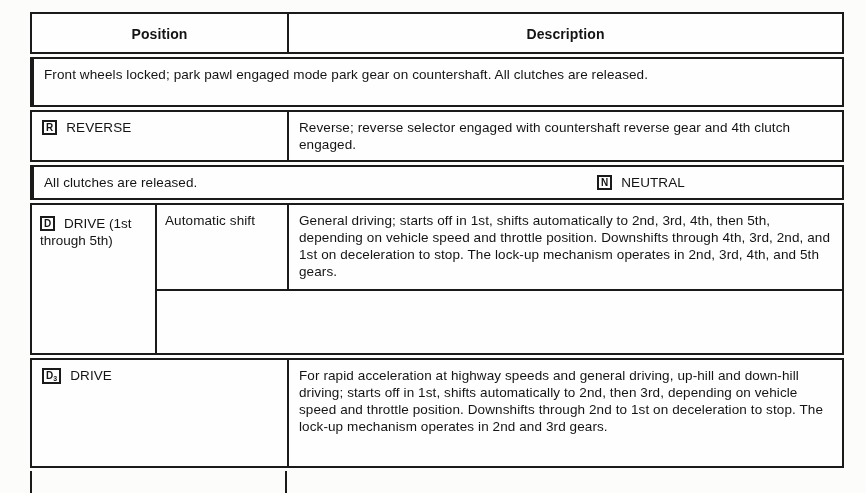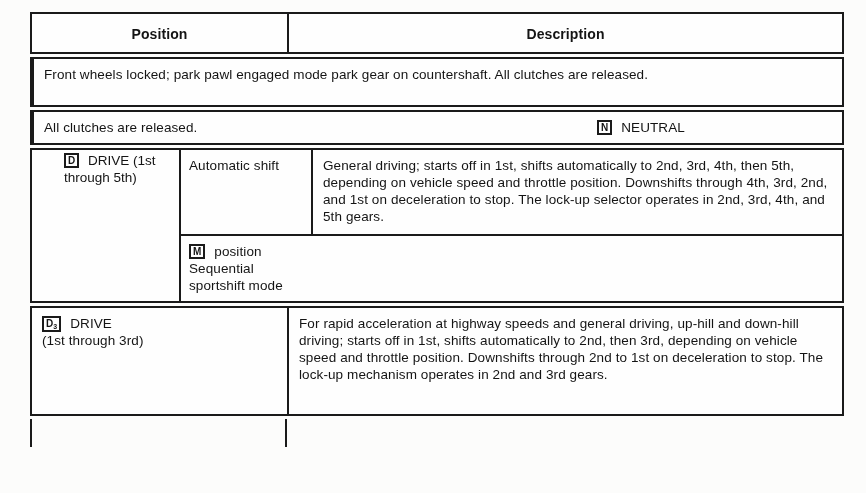--- a/index.html
+++ b/index.html
@@ -38,22 +38,22 @@
     padding-top: 12px;
   }
   .row-park    { min-height: 50px; }
   .row-reverse { min-height: 48px; }
   .row-neutral { min-height: 33px; }
   .row-drive3  { min-height: 110px; }
 
   
   .drive-outer {
     flex: 0 0 123px; width: 123px;
-    padding: 2px 8px;
-    font-size: 13.5px; line-height: 17px; margin-left: 24px;
+    padding: 10px 8px;
+    font-size: 13.5px; line-height: 17px;
   }
   .drive-inner {
     flex: 1 1 auto;
     display: flex;
     flex-direction: column;
     border-left: 2px solid #1a1a1a;
   }
   .drive-sub { display: flex; align-items: stretch; justify-content: space-between; }
   .drive-sub-1 { min-height: 84px; }
   .drive-sub-2 { min-height: 64px; border-top: 2px solid #1a1a1a; }
@@ -101,53 +101,55 @@
 
   <div class="row header-row">
     <div class="cell pos-col">Position</div>
     <div class="cell desc-col">Description</div>
   </div>
 
   <div class="row row-park">
     <div class="cell desc-col">Front wheels locked; park pawl engaged mode park gear on countershaft. All clutches are released.</div>
   </div>
 
+  <div class="row row-reverse">
+    <div class="cell pos-col">
+      <span class="badge">R</span>
+      <span>REVERSE</span>
+    </div>
+    <div class="cell desc-col">Reverse; reverse selector engaged with countershaft reverse gear and 4th clutch engaged.</div>
+  </div>
 
   <div class="row row-neutral">
     <div class="cell desc-col">All clutches are released.</div>
     <div class="cell pos-col">
       <span class="badge">N</span>
       <span>NEUTRAL</span>
     </div>
   </div>
 
   <div class="row">
     <div class="drive-outer">
       <span class="badge">D</span>
       <span>DRIVE (1st through 5th)</span>
     </div>
     <div class="drive-inner">
       <div class="drive-sub drive-sub-1">
         <div class="cell mode-col">Automatic shift</div>
-        <div class="cell desc-col">General driving; starts off in 1st, shifts automatically to 2nd, 3rd, 4th, then 5th, depending on vehicle speed and throttle position. Downshifts through 4th, 3rd, 2nd, and 1st on deceleration to stop. The lock-up selector operates in 2nd, 3rd, 4th, and 5th gears.</div>
+        <div class="cell desc-col">General driving; starts off in 1st, shifts automatically to 2nd, 3rd, 4th, then 5th, depending on vehicle speed and throttle position. Downshifts through 4th, 3rd, 2nd, and 1st on deceleration to stop. The lock-up mechanism operates in 2nd, 3rd, 4th, and 5th gears.</div>
       </div>
       <div class="drive-sub drive-sub-2">
-        <div class="cell mode-col">
-          <span class="badge">M</span>
-          <span>position Sequential sportshift mode</span>
-        </div>
       </div>
     </div>
   </div>
 
   <div class="row row-drive3">
     <div class="cell pos-col">
       <span class="badge"><span>D</span><sub class="badge-sub">3</sub></span>
       <span>DRIVE</span>
-      <span class="sublabel">(1st through 3rd)</span>
     </div>
     <div class="cell desc-col">For rapid acceleration at highway speeds and general driving, up-hill and down-hill driving; starts off in 1st, shifts automatically to 2nd, then 3rd, depending on vehicle speed and throttle position. Downshifts through 2nd to 1st on deceleration to stop. The lock-up mechanism operates in 2nd and 3rd gears.</div>
   </div>
 
   <div class="partial-row">
     <div class="partial-divider"></div>
   </div>
 
 </div>
 

